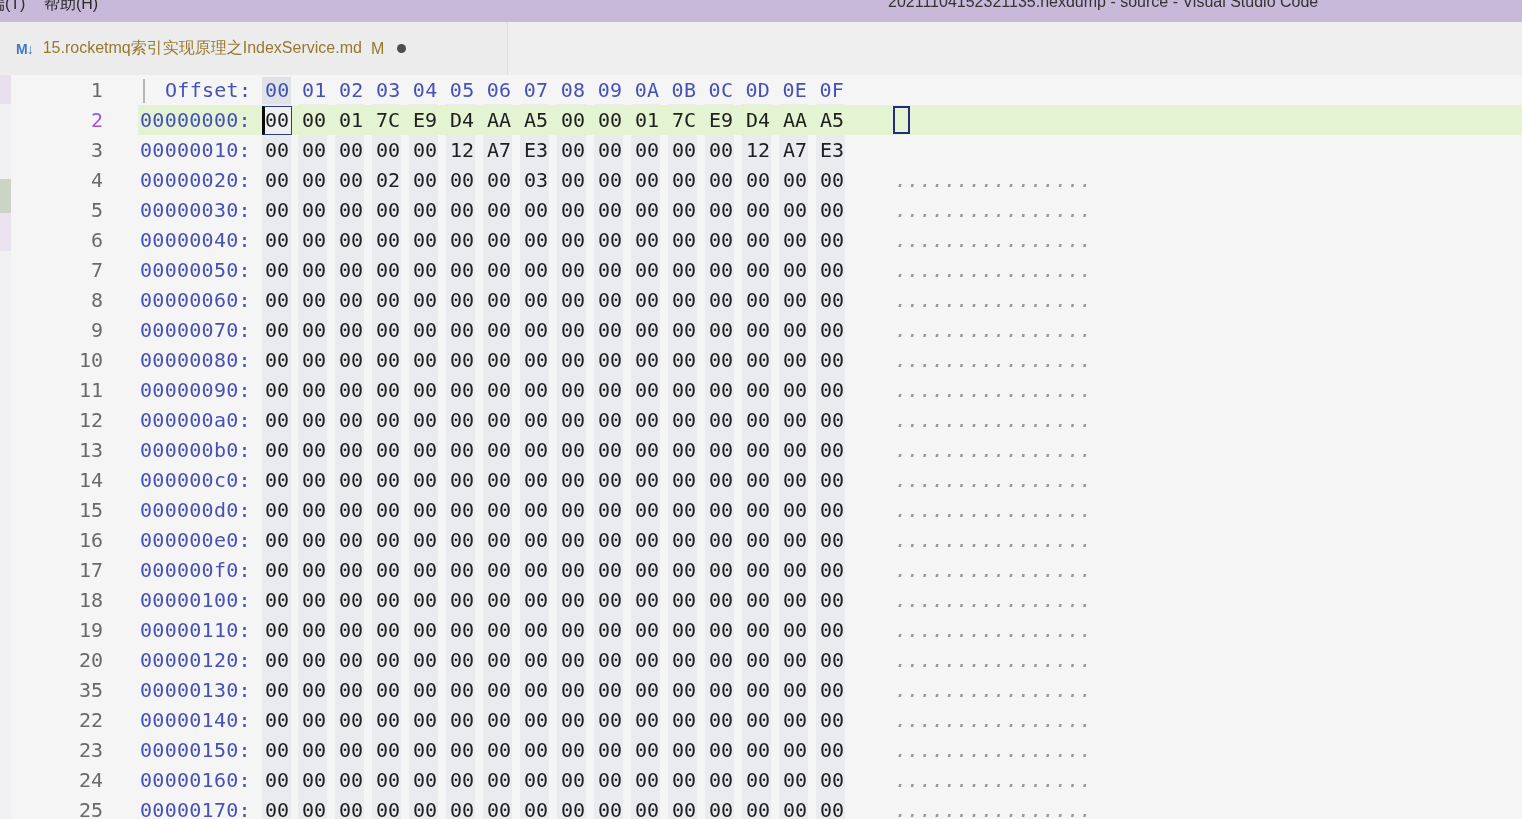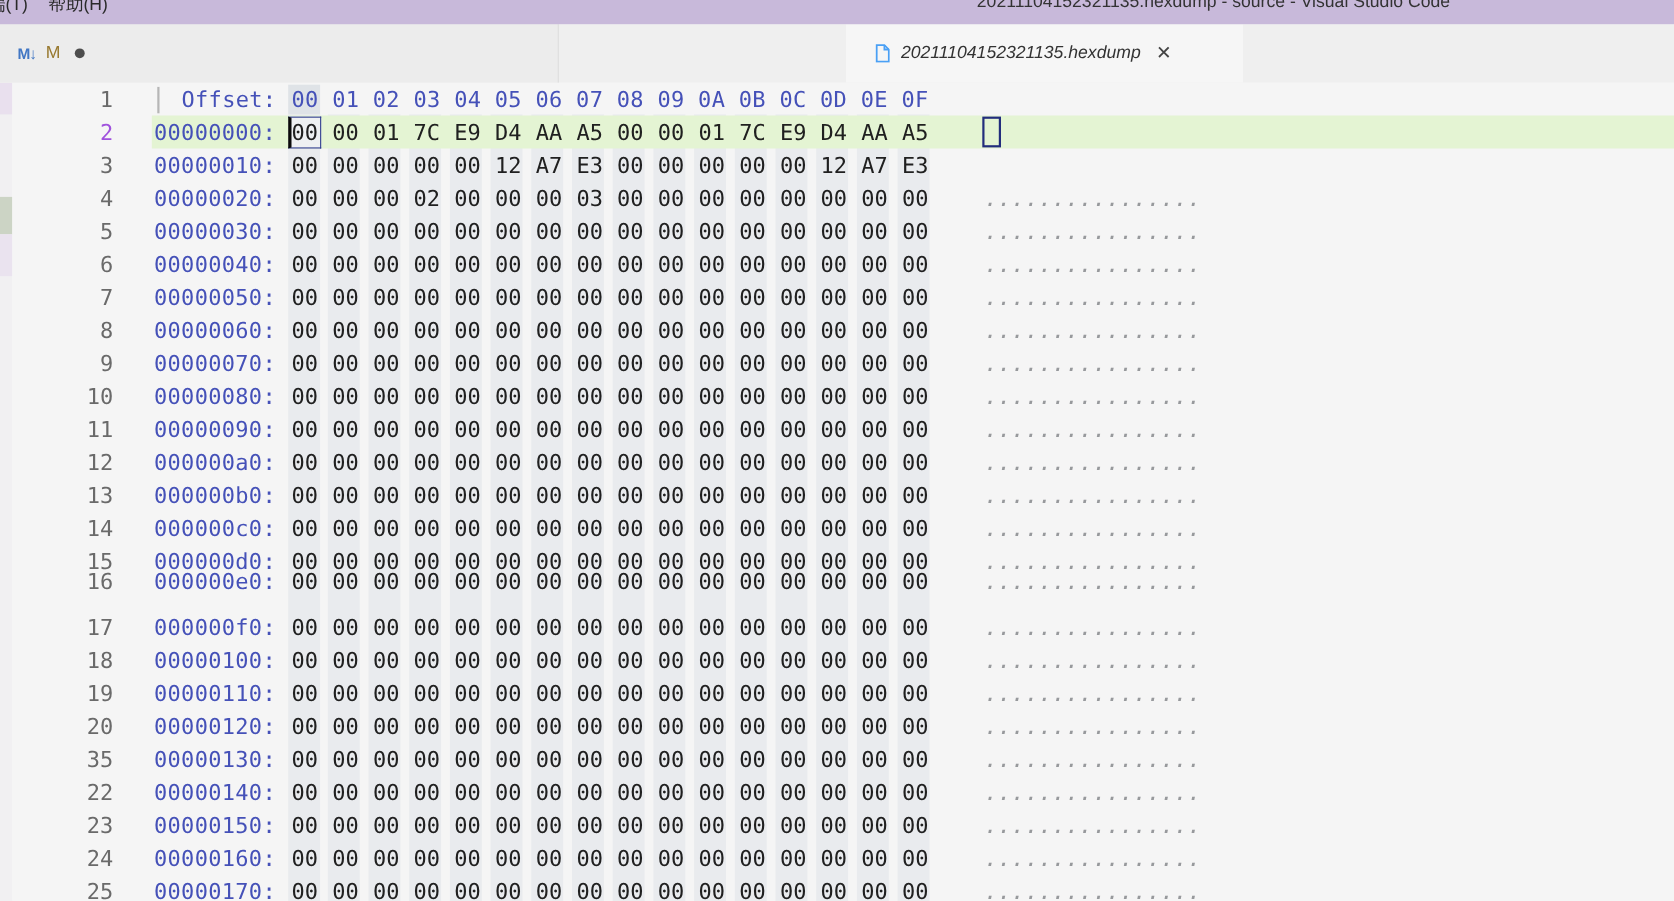--- a/index.html
+++ b/index.html
@@ -63,32 +63,23 @@
   <div class="menu">
     <span class="menu-item">终端(T)</span>
     <span class="menu-item">帮助(H)</span>
   </div>
   <div class="win-title">20211104152321135.hexdump - source - Visual Studio Code</div>
 </div>
 
 <div class="tabbar">
   <div class="tab tab1">
     <span class="md-icon">M↓</span>
+    <span class="tab-label">15.rocketmq索引实现原理之IndexService.md</span>
     <span class="git-badge">M</span>
     <span class="mod-dot"></span>
-  </div>
-  <div class="tab tab3 active">
-    <span class="file-icon">
-      <svg width="14" height="17" viewBox="0 0 14 17">
-          <path d="M2 1h7l4 4v11H2z" fill="none" stroke="#4aa0f5" stroke-width="1.6"></path>
-          <path d="M9 1v4h4" fill="none" stroke="#4aa0f5" stroke-width="1.6"></path>
-        </svg>
-    </span>
-    <span class="tab-label">20211104152321135.hexdump</span>
-    <span class="close-x">✕</span>
   </div>
 </div>
 
 <div class="editor" id="editor">
   <div class="deco-strip">
     <div class="deco-block" style="top:0;height:29px;background:#e9e0ee;"></div>
     <div class="deco-block" style="top:104px;height:34px;background:#ccd4c5;"></div>
     <div class="deco-block" style="top:138px;height:38px;background:#eae3ef;"></div>
   </div>
 <div class="stripe" style="left: 261.5px; top: 29px; height: 715px;"></div>
@@ -400,21 +391,21 @@
       <div class="byte" style="left: 560.992px;">00</div>
       <div class="byte" style="left: 597.991px;">00</div>
       <div class="byte" style="left: 634.99px;">00</div>
       <div class="byte" style="left: 671.989px;">00</div>
       <div class="byte" style="left: 708.988px;">00</div>
       <div class="byte" style="left: 745.987px;">00</div>
       <div class="byte" style="left: 782.986px;">00</div>
       <div class="byte" style="left: 819.985px;">00</div>
       <div class="ascii ls">................</div>
     </div>
-    <div class="hex-row mono" style="top: 438px;">
+    <div class="hex-row mono" style="top: 450px;">
       <div class="lnum">16</div>
       <div class="off ls">000000e0:</div>
       <div class="byte" style="left: 265px;">00</div>
       <div class="byte" style="left: 301.999px;">00</div>
       <div class="byte" style="left: 338.998px;">00</div>
       <div class="byte" style="left: 375.997px;">00</div>
       <div class="byte" style="left: 412.996px;">00</div>
       <div class="byte" style="left: 449.995px;">00</div>
       <div class="byte" style="left: 486.994px;">00</div>
       <div class="byte" style="left: 523.993px;">00</div>

